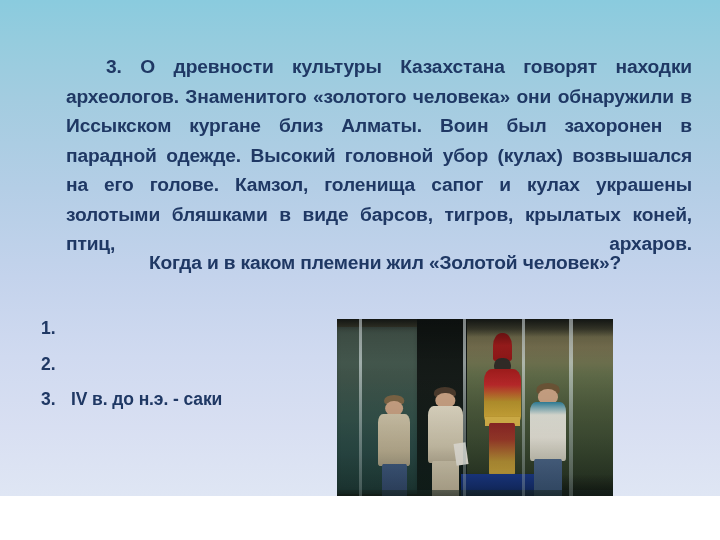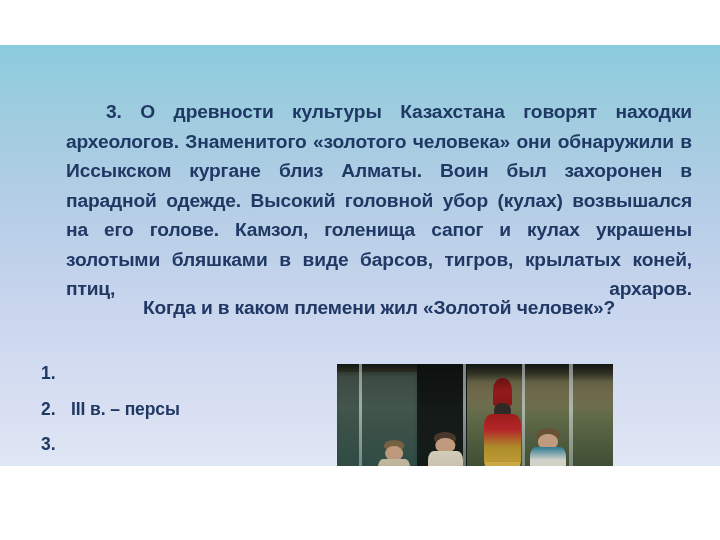--- a/index.html
+++ b/index.html
@@ -8,32 +8,31 @@
   }
   body {
     width: 720px;
     height: 540px;
     overflow: hidden;
     font-family: "Liberation Sans", sans-serif;
   }
   #slide {
     position: relative;
     width: 720px;
-    height: 421px;
+    height: 496px;
     background: linear-gradient(to bottom,
         #8ACBDE 0%,
         #95CCDE 8%,
         #A3CCE0 20%,
         #B4CEE6 38%,
         #C4D3EC 56%,
         #D0DAF0 72%,
         #D8DFF2 86%,
         #DFE6F4 100%);
     overflow: hidden;
-    margin-top: 45px;
   }
 
   
   #body-paragraph {
     position: absolute;
     left: 66px;
     top: 33px;
     width: 626px;
     color: #1F3864;
     font-size: 19.2px;
@@ -46,21 +45,21 @@
   }
   #body-paragraph.lastline-justify::after {
     content: "";
     display: inline-block;
     width: 100%;
   }
 
   
   #question-line {
     position: absolute;
-    left: 66px;
+    left: 72px;
     top: 248px;
     width: 626px;
     text-align: center;
     color: #1F3864;
     font-size: 19.2px;
     font-weight: bold;
     line-height: 29.5px;
     letter-spacing: -0.15px;
   }
 
@@ -277,24 +276,24 @@
   <p id="body-paragraph" class="lastline-justify">3. О древности культуры Казахстана говорят находки археологов. Знаменитого «золотого человека» они обнаружили в Иссыкском кургане близ Алматы. Воин был захоронен в парадной одежде. Высокий головной убор (кулах) возвышался на его голове. Камзол, голенища сапог и кулах украшены золотыми бляшками в виде барсов, тигров, крылатых коней, птиц, архаров.</p>
 
   <div id="question-line">Когда и в каком племени жил «Золотой человек»?</div>
 
   <ul id="answer-list">
     <li>
       <span class="num">1.</span>
     </li>
     <li>
       <span class="num">2.</span>
-      <span class="txt">III в. – персы</span>
     </li>
     <li>
       <span class="num">3.</span>
+      <span class="txt">IV в. до н.э. - саки</span>
     </li>
   </ul>
 
   <div id="photo-frame">
     <div id="photo-scene">
       <div id="photo-wall-left"></div>
       <div id="photo-dark-column"></div>
 
       <div id="golden-man">
         <div id="gm-hat"></div>

